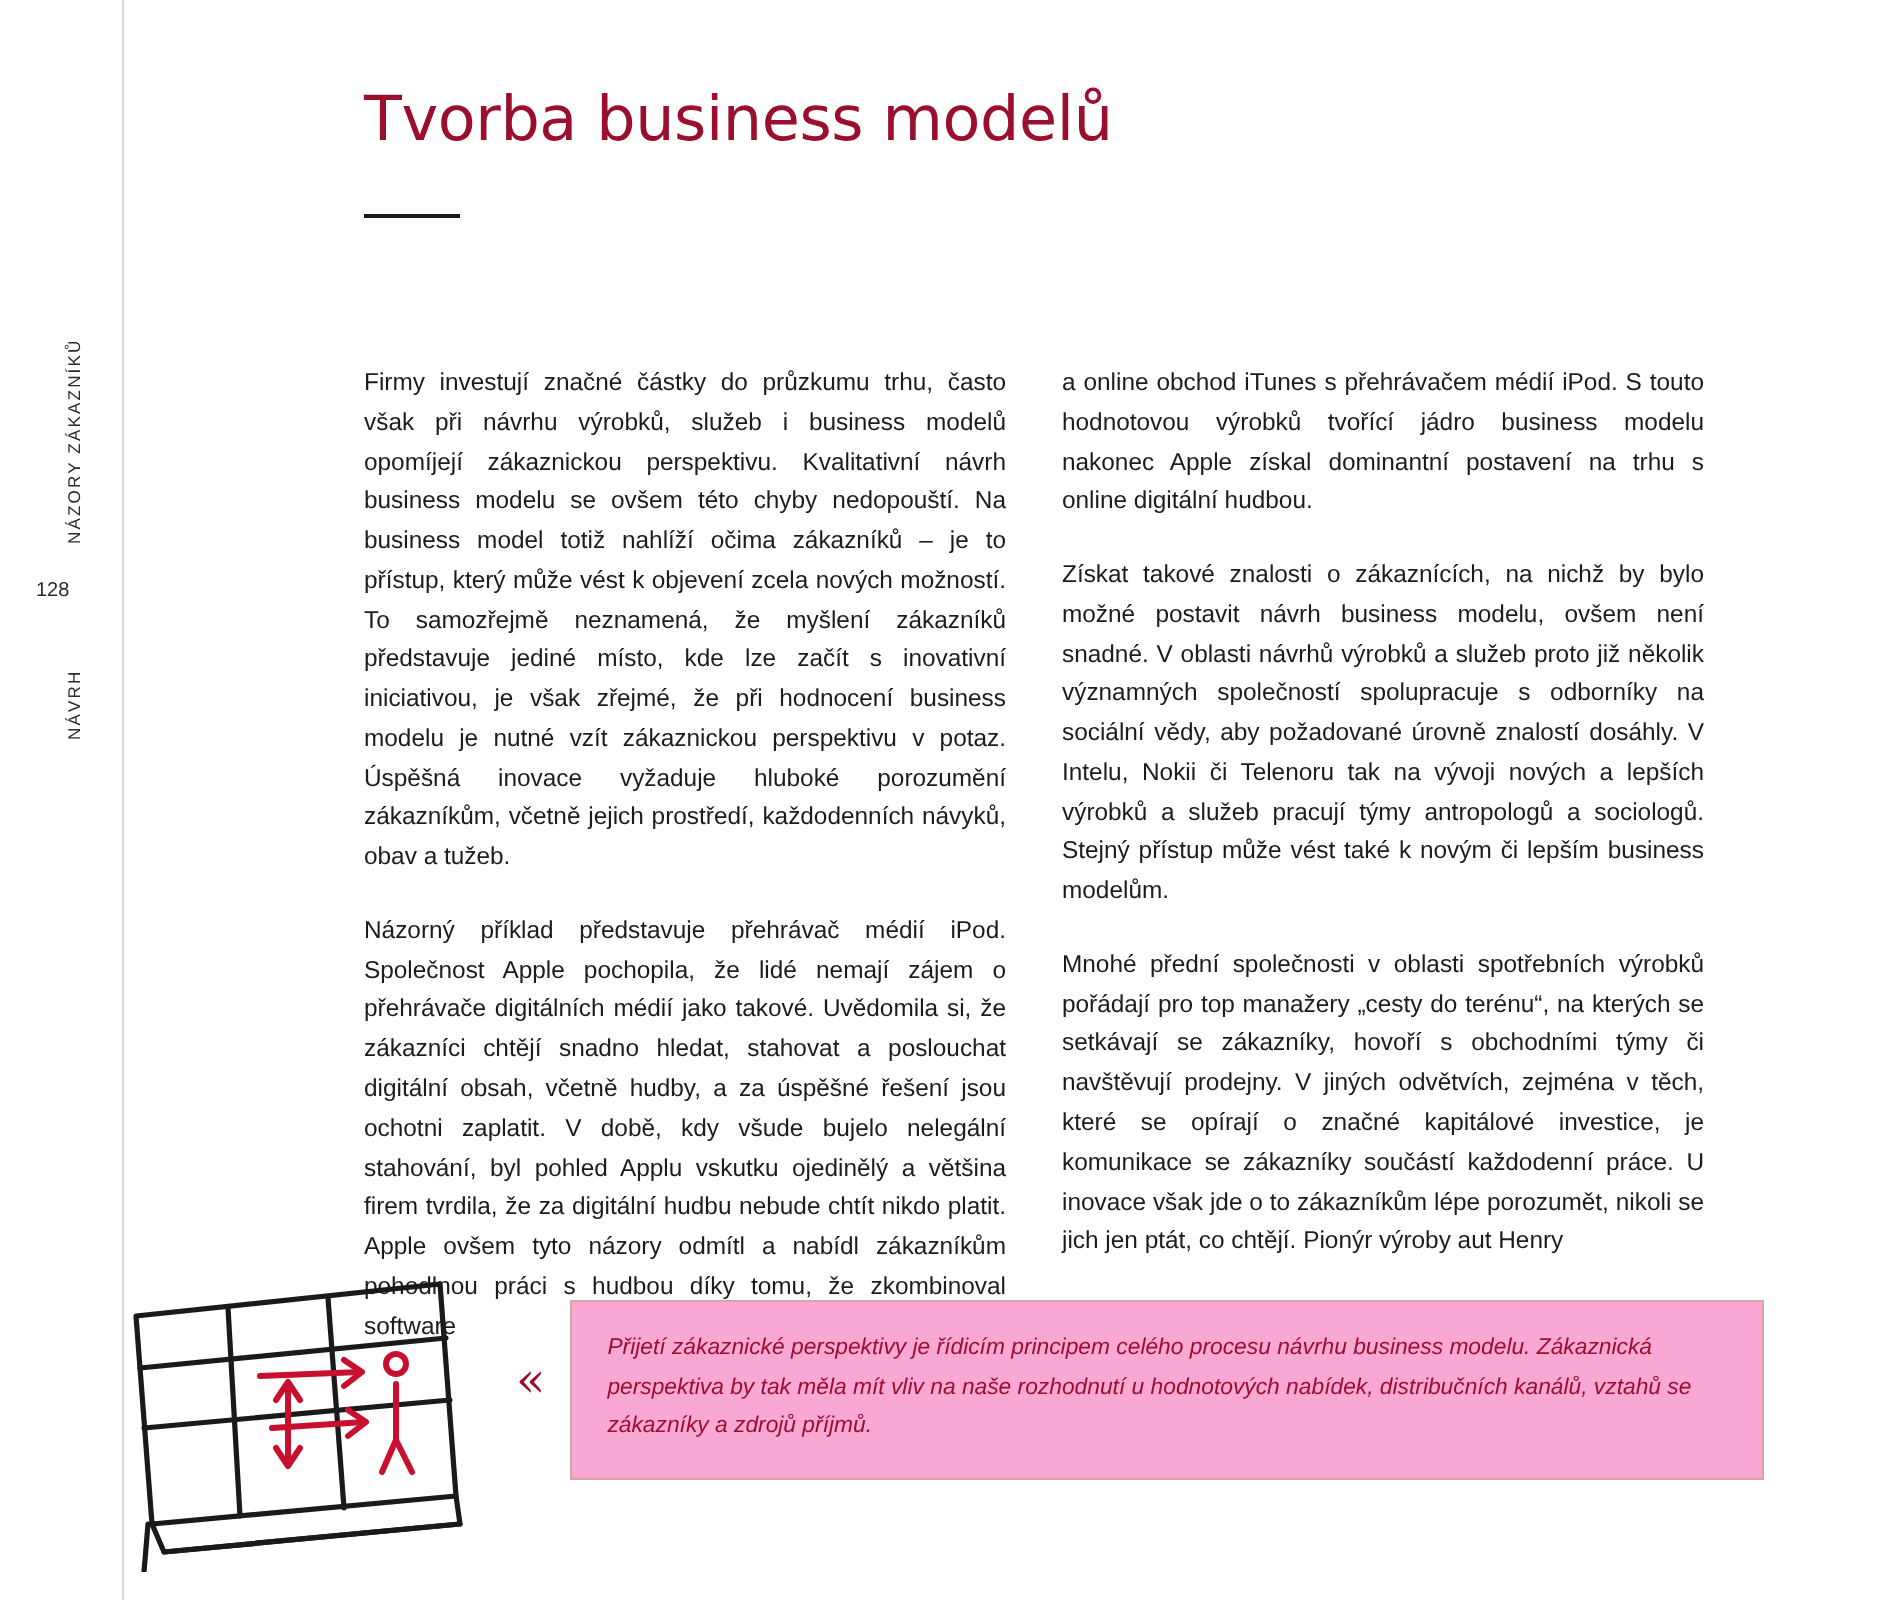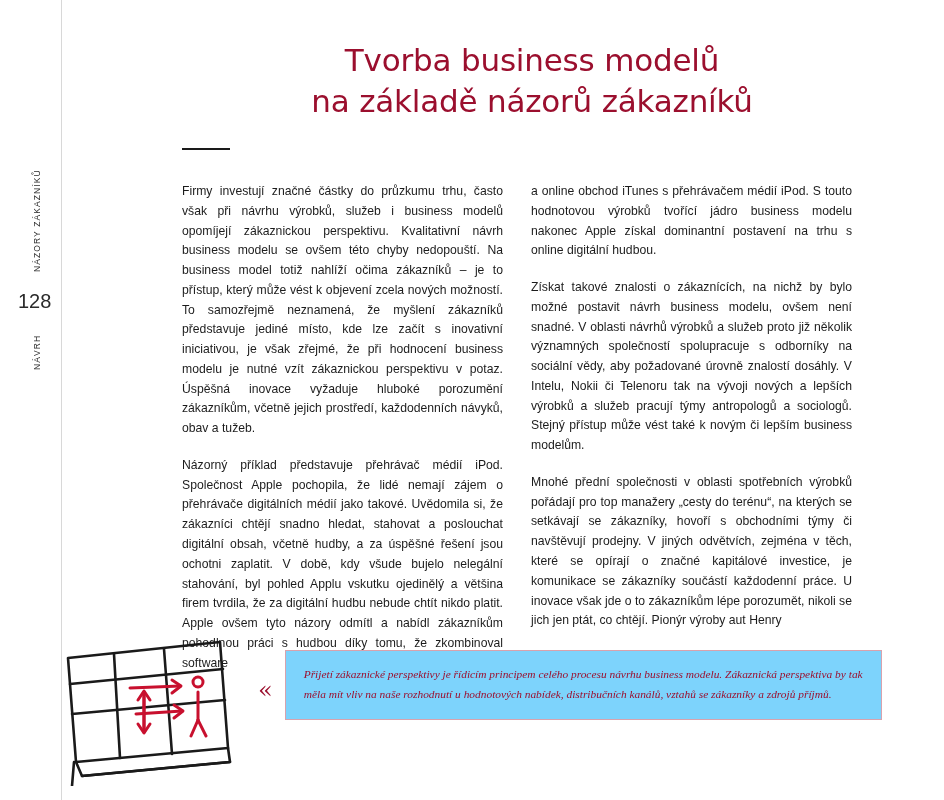--- a/index.html
+++ b/index.html
@@ -52,31 +52,30 @@
     top: 272px;
   }
   .vert-label.section {
     left: 32px;
     top: 370px;
   }
   .folio {
     position: absolute;
     left: 18px;
     top: 290px;
-    font-size: 20px;
+    font-size: 10px;
     color: #2b2b2b;
   }
 
   
   .title-block {
     position: absolute;
     left: 182px;
     top: 40px;
     width: 700px;
-    text-align: center;
   }
   .title-line {
     font-family: "DejaVu Sans", sans-serif;
     font-size: 31px;
     line-height: 1.32;
     color: #9b0f2e;
     font-weight: 400;
     letter-spacing: -0.2px;
   }
   .title-rule {
@@ -121,23 +120,22 @@
     font-size: 24px;
     color: #9b0f2e;
     line-height: 1;
     margin-top: 28px;
     margin-right: 12px;
     font-family: "DejaVu Serif", serif;
   }
   .quote-box {
     flex: 1;
     border: 1px solid #d9a2ad;
-    background: #7dd3fc;
+    background: #f9a8d4;
     padding: 14px 18px 15px 18px;
-    font-family: Liberation Serif, serif;
   }
   .quote-box p {
     margin: 0;
     font-size: 11.4px;
     line-height: 1.72;
     font-style: italic;
     color: #9b0f2e;
   }
 
   
@@ -156,21 +154,20 @@
 
   <div class="rail">
     <div class="rail-rule"></div>
     <div class="vert-label chapter">NÁZORY ZÁKAZNÍKŮ</div>
     <div class="folio">128</div>
     <div class="vert-label section">NÁVRH</div>
   </div>
 
   <div class="title-block">
     <div class="title-line">Tvorba business modelů</div>
-    <div class="title-line">na základě názorů zákazníků</div>
     <div class="title-rule"></div>
   </div>
 
   <div class="columns">
     <div class="col">
       <p>Firmy investují značné částky do průzkumu trhu, často však při návrhu výrobků, služeb i business modelů opomíjejí zákaznickou perspektivu. Kvalitativní návrh business modelu se ovšem této chyby nedopouští. Na business model totiž nahlíží očima zákazníků – je to přístup, který může vést k objevení zcela nových možností. To samozřejmě neznamená, že myšlení zákazníků představuje jediné místo, kde lze začít s inovativní iniciativou, je však zřejmé, že při hodnocení business modelu je nutné vzít zákaznickou perspektivu v potaz. Úspěšná inovace vyžaduje hluboké porozumění zákazníkům, včetně jejich prostředí, každodenních návyků, obav a tužeb.</p>
       <p>Názorný příklad představuje přehrávač médií iPod. Společnost Apple pochopila, že lidé nemají zájem o přehrávače digitálních médií jako takové. Uvědomila si, že zákazníci chtějí snadno hledat, stahovat a poslouchat digitální obsah, včetně hudby, a za úspěšné řešení jsou ochotni zaplatit. V době, kdy všude bujelo nelegální stahování, byl pohled Applu vskutku ojedinělý a většina firem tvrdila, že za digitální hudbu nebude chtít nikdo platit. Apple ovšem tyto názory odmítl a nabídl zákazníkům pohodlnou práci s hudbou díky tomu, že zkombinoval software</p>
     </div>
     <div class="col">
       <p>a online obchod iTunes s přehrávačem médií iPod. S touto hodnotovou výrobků tvořící jádro business modelu nakonec Apple získal dominantní postavení na trhu s online digitální hudbou.</p>

